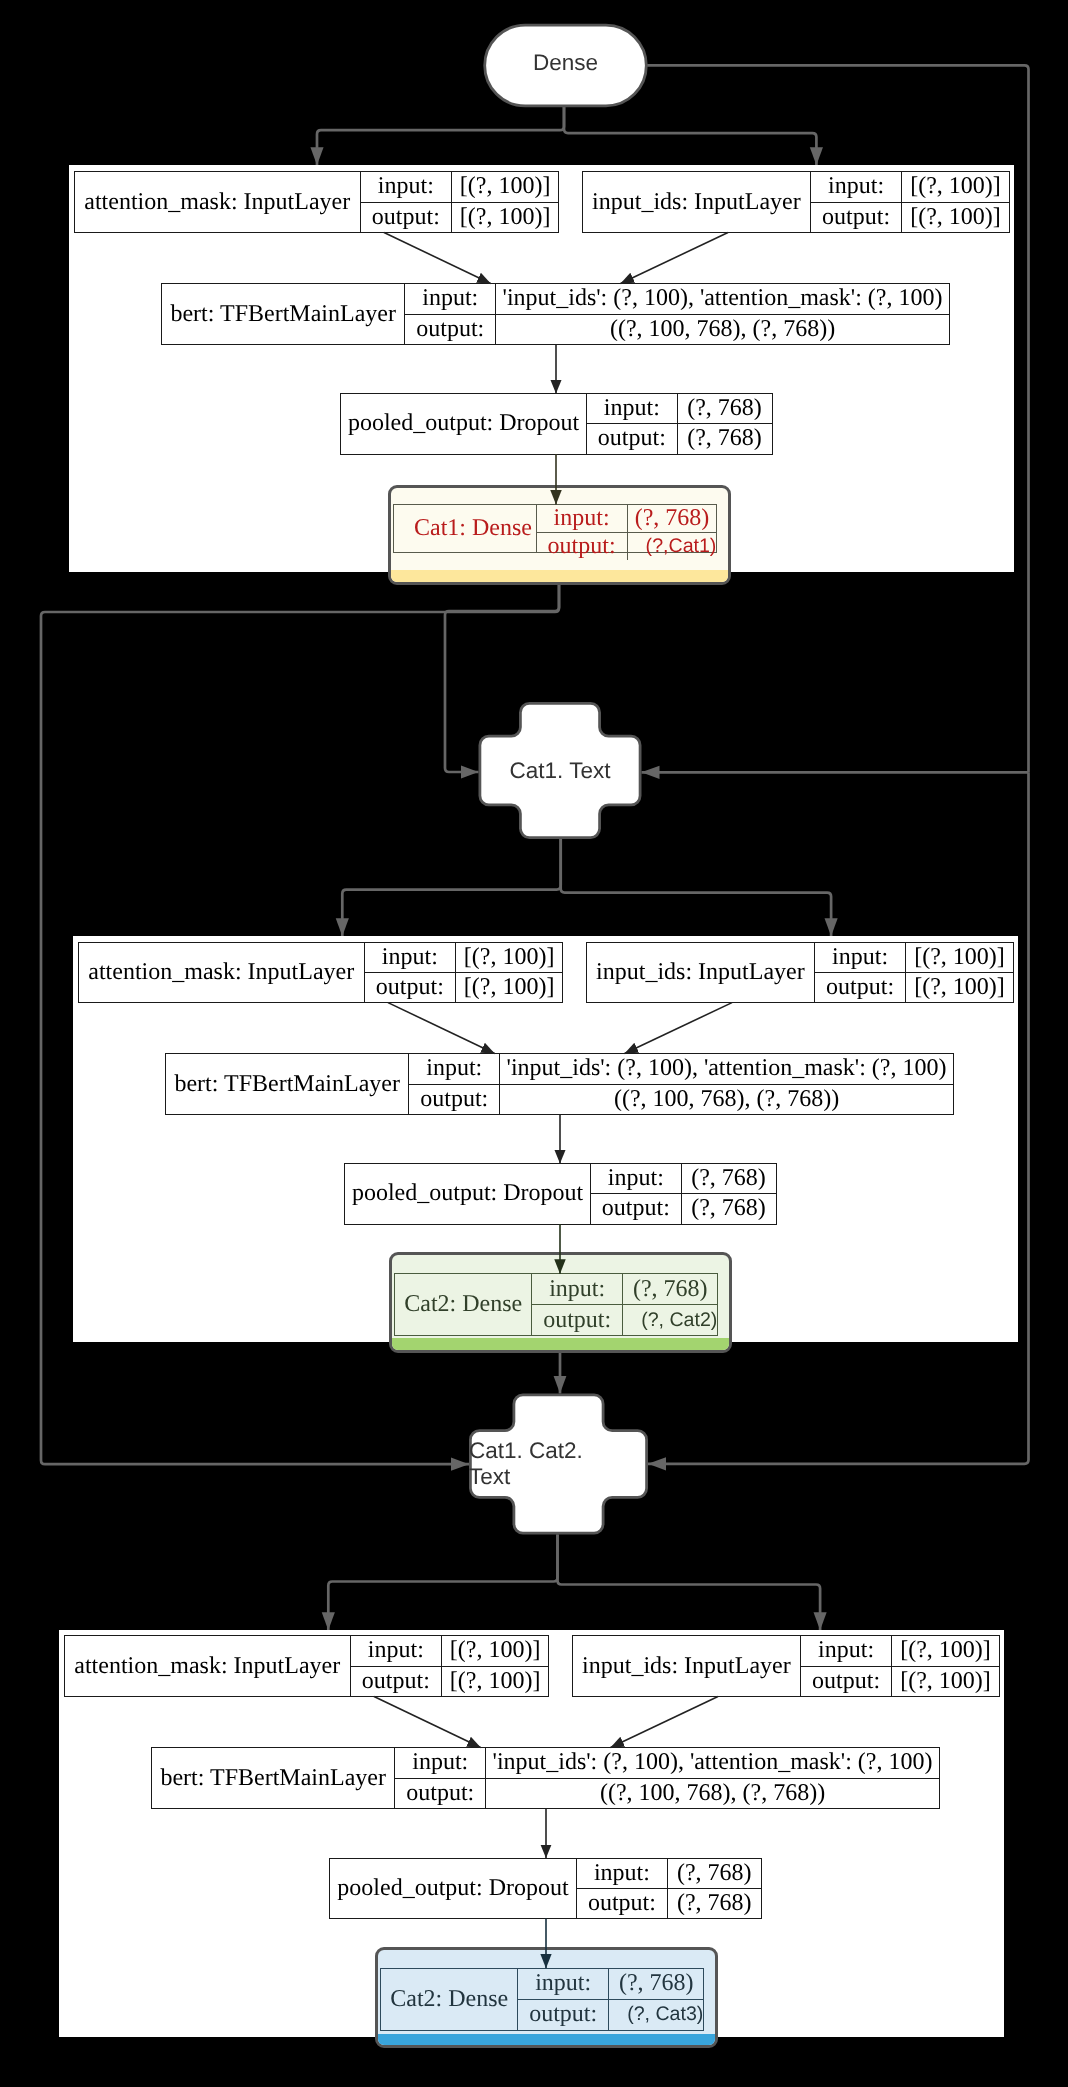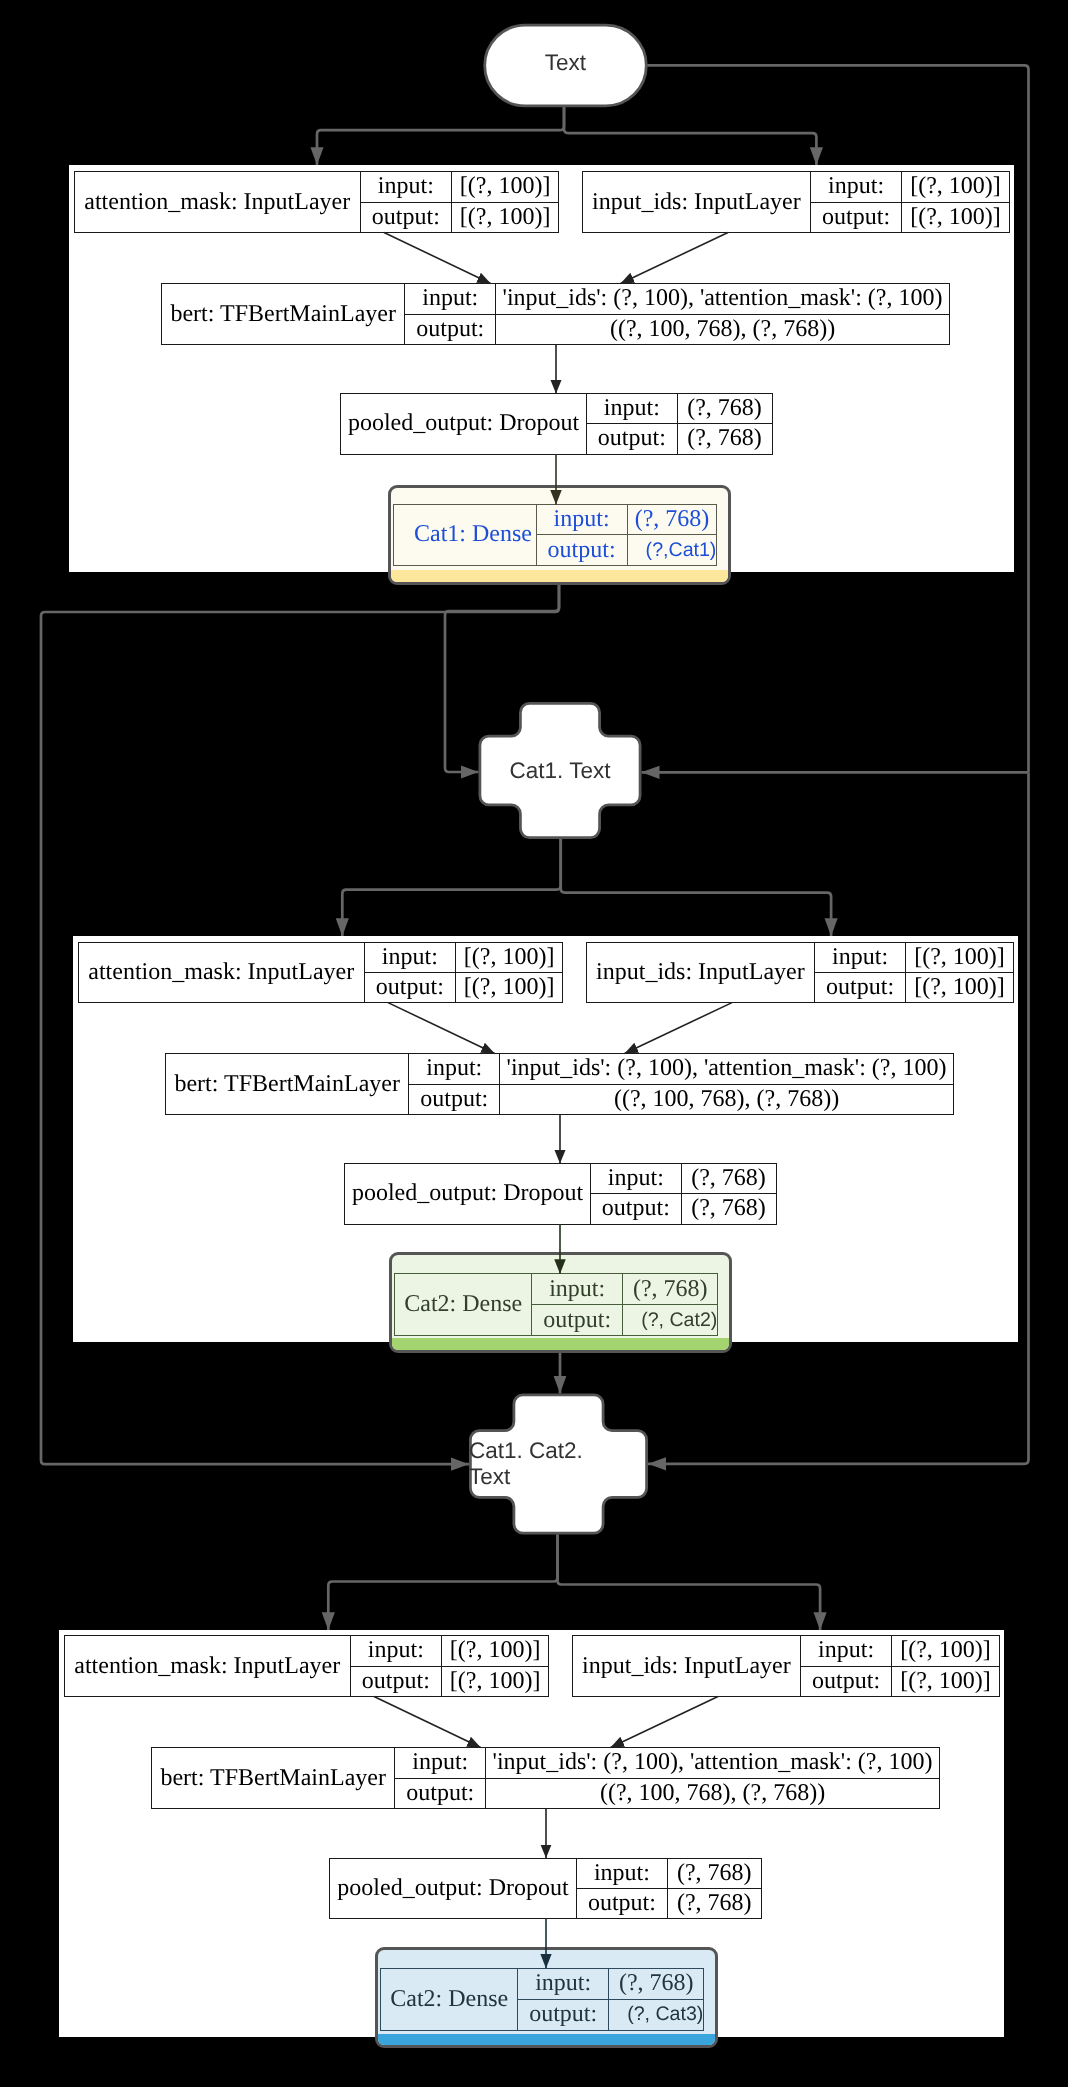--- a/index.html
+++ b/index.html
@@ -116,21 +116,21 @@
             <div class="klab" style="width: 89.4px;">input:</div>
             <div class="vval" style="flex: 1 1 0px;">(?, 768)</div>
           </div>
           <div class="rrow">
             <div class="klab" style="width: 89.4px;">output:</div>
             <div class="vval" style="flex: 1 1 0px;">(?, 768)</div>
           </div>
         </div>
       </div>
       <div class="hl" style="left: 388px; top: 485.4px; width: 343px; height: 99.6px; background: rgb(253, 251, 239);">
-        <div class="inner" style="left: 2.4px; top: 15.6px; width: 324px; height: 62px; font-size: 24px; border-color: rgb(88, 91, 76); color: #1d4ed8; padding-left: 16px;">
+        <div class="inner" style="left: 2.4px; top: 15.6px; width: 324px; height: 49px; font-size: 24px; border-color: rgb(88, 91, 76); color: #b91c1c; padding-left: 16px;">
           <div class="lcell" style="width: 137px;">Cat1: Dense</div>
           <div class="rcol" style="width: 187px; border-left-color: rgb(88, 91, 76);">
             <div class="rrow">
               <div class="klab" style="width: 90px;">input:</div>
               <div class="vval" style="flex: 1 1 0px; border-left-color: rgb(88, 91, 76);">(?, 768)</div>
             </div>
             <div class="rrow" style="border-top-color: rgb(88, 91, 76);">
               <div class="klab" style="width: 90px;">output:</div>
               <div class="vval" style="flex: 1 1 0px; border-left-color: rgb(88, 91, 76); font-family: &quot;Liberation Sans&quot;, sans-serif; font-size: 19.6px; padding-left: 18px;">(?,Cat1)</div>
             </div>
@@ -290,21 +290,21 @@
         <path d="M 374 1696.5 L 480.7 1747.5" marker-end="url(#ahd)"></path>
         <path d="M 718 1696.5 L 610.5 1747.5" marker-end="url(#ahd)"></path>
         <path d="M 546 1808.5 L 546 1858.1" marker-end="url(#ahd)"></path>
         <path d="M 546 1918.6 L 546 1968.3" stroke="#17303f" fill="none" stroke-width="1.6" marker-end="url(#ahl2)"></path>
       </g>
 <rect x="484.7" y="25.099999999999998" width="161.6" height="80.8" rx="40.4" ry="40.4" fill="#fff" stroke="#555" stroke-width="2.8"></rect>
       <path d="M 529.4 703.4 L 590.6 703.4 A 9 9 0 0 1 599.6 712.4 L 599.6 727.2 A 9 9 0 0 0 608.6 736.2 L 631.0999999999999 736.2 A 9 9 0 0 1 640.0999999999999 745.2 L 640.0999999999999 795.8 A 9 9 0 0 1 631.0999999999999 804.8 L 608.6 804.8 A 9 9 0 0 0 599.6 813.8 L 599.6 828.5999999999999 A 9 9 0 0 1 590.6 837.5999999999999 L 529.4 837.5999999999999 A 9 9 0 0 1 520.4 828.5999999999999 L 520.4 813.8 A 9 9 0 0 0 511.4 804.8 L 488.9 804.8 A 9 9 0 0 1 479.9 795.8 L 479.9 745.2 A 9 9 0 0 1 488.9 736.2 L 511.4 736.2 A 9 9 0 0 0 520.4 727.2 L 520.4 712.4 A 9 9 0 0 1 529.4 703.4 Z" fill="#fff" stroke="#555" stroke-width="2.8"></path>
       <path d="M 522.9 1394.9 L 594.1 1394.9 A 9 9 0 0 1 603.1 1403.9 L 603.1 1421.7 A 9 9 0 0 0 612.1 1430.7 L 637.5999999999999 1430.7 A 9 9 0 0 1 646.5999999999999 1439.7 L 646.5999999999999 1488.3 A 9 9 0 0 1 637.5999999999999 1497.3 L 612.1 1497.3 A 9 9 0 0 0 603.1 1506.3 L 603.1 1524.1000000000001 A 9 9 0 0 1 594.1 1533.1000000000001 L 522.9 1533.1000000000001 A 9 9 0 0 1 513.9 1524.1000000000001 L 513.9 1506.3 A 9 9 0 0 0 504.9 1497.3 L 479.4 1497.3 A 9 9 0 0 1 470.4 1488.3 L 470.4 1439.7 A 9 9 0 0 1 479.4 1430.7 L 504.9 1430.7 A 9 9 0 0 0 513.9 1421.7 L 513.9 1403.9 A 9 9 0 0 1 522.9 1394.9 Z" fill="#fff" stroke="#555" stroke-width="2.8"></path>
     </svg>
 <div id="toplabels">
-      <div class="stadium" style="left: 483.3px; top: 23.7px; width: 164.4px; height: 83.6px; font-size: 22.5px; padding-bottom: 5px;">Text</div>
+      <div class="stadium" style="left: 483.3px; top: 23.7px; width: 164.4px; height: 83.6px; font-size: 22.5px; padding-bottom: 5px;">Dense</div>
       <div class="crosswrap" style="left: 478.5px; top: 702px; width: 163px; height: 137px; text-align: center;">
         <div class="lbl" style="font-size: 22.5px;">Cat1. Text</div>
       </div>
       <div class="crosswrap" style="left: 469px; top: 1393.5px; width: 153px; height: 141px;">
         <div class="lbl" style="font-size: 22.5px;">Cat1. Cat2. Text</div>
       </div>
     </div>
 </div>
 
 </body></html>

